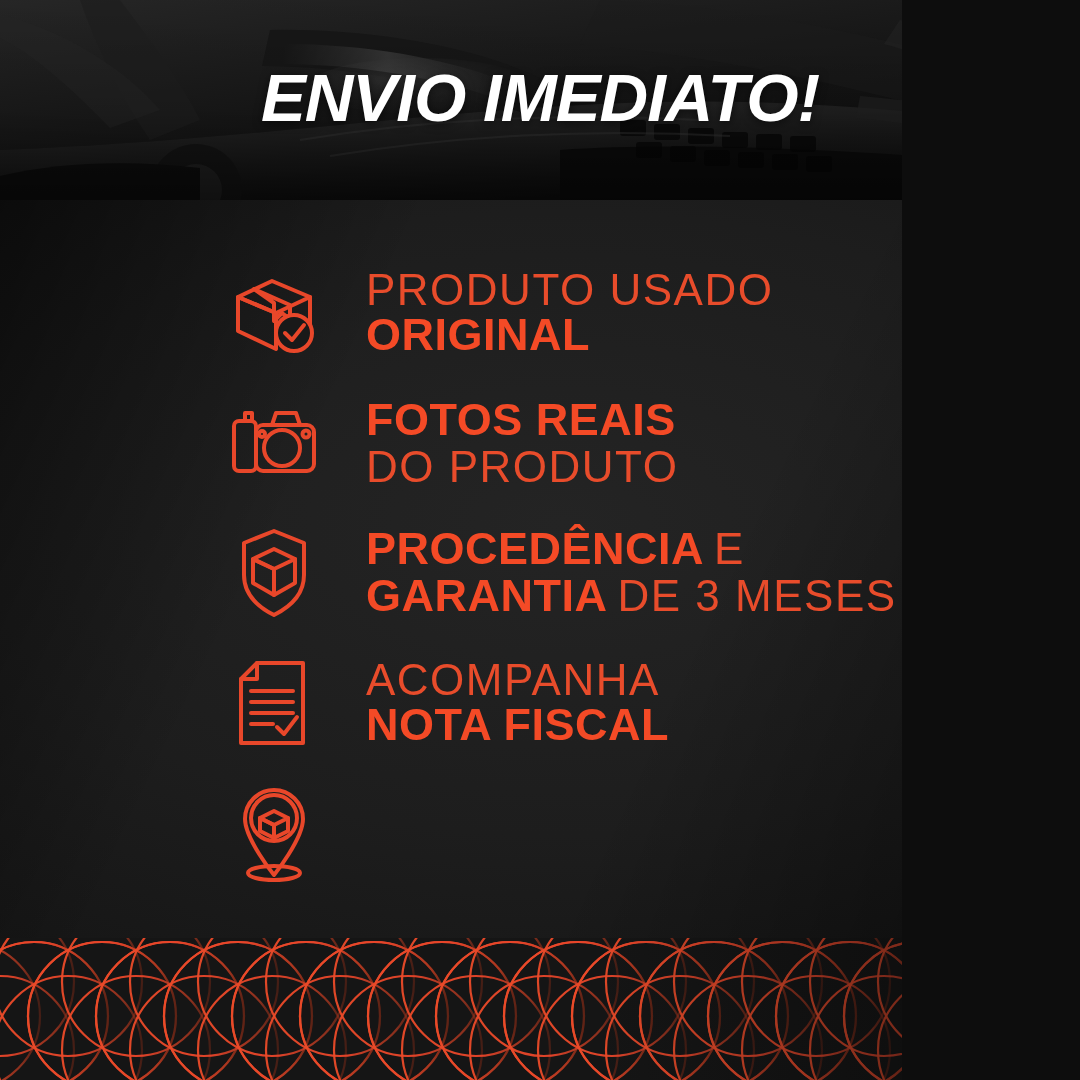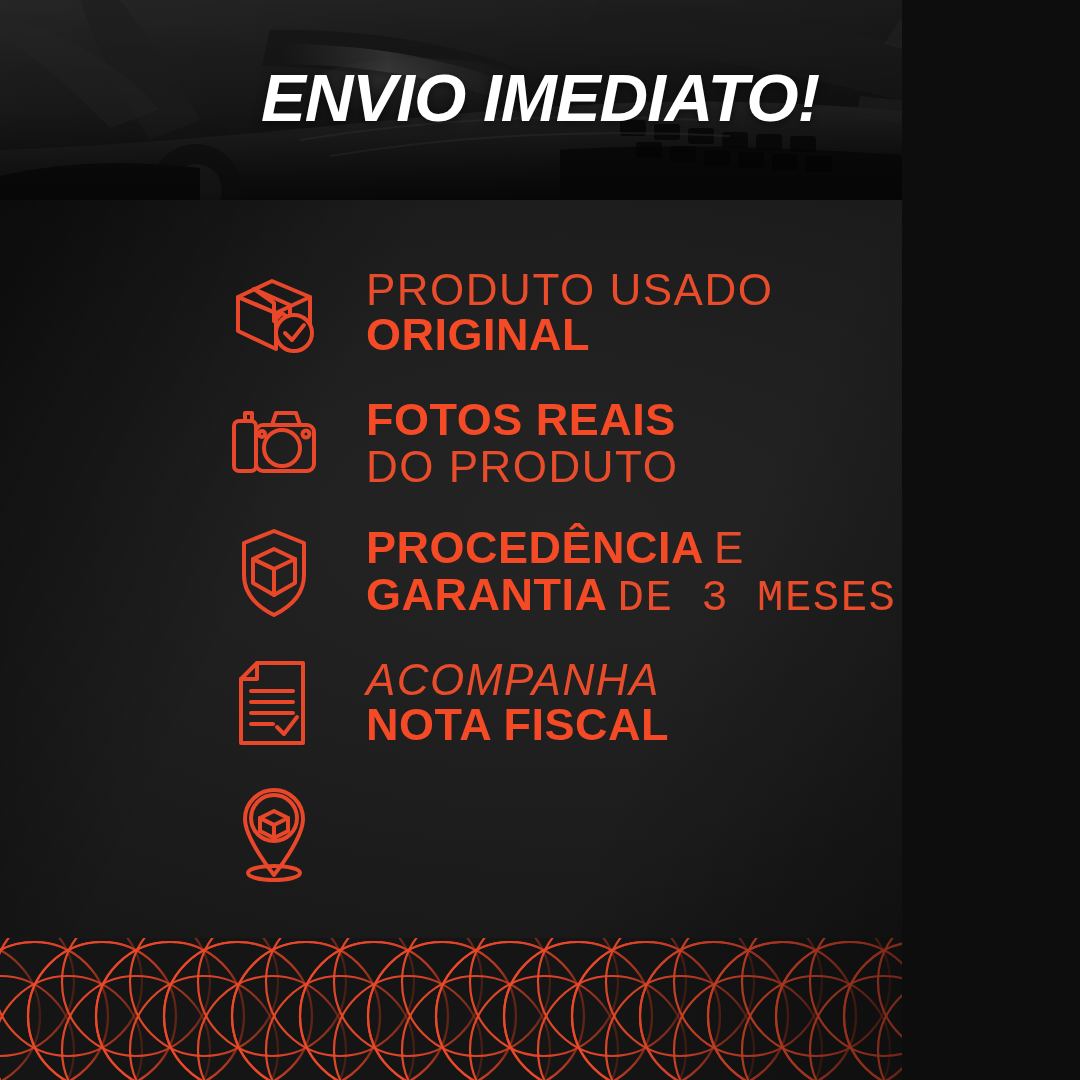--- a/index.html
+++ b/index.html
@@ -223,39 +223,39 @@
           <path d="M25 34 L46 24 L67 34 L46 44 Z"></path>
           <path d="M25 34 L25 58 L46 70 L46 44 Z"></path>
           <path d="M67 34 L67 58 L46 70"></path>
         </svg>
       </div>
       <div class="labels">
         <div class="ln mix">
           <span class="t-bold" style="color: rgb(244, 74, 38);">PROCEDÊNCIA</span><span class="t-light" style="color: rgb(232, 76, 43);">E</span>
         </div>
         <div class="ln mix">
-          <span class="t-bold" style="color: rgb(244, 74, 38);">GARANTIA</span><span class="t-light" style="color: rgb(232, 76, 43); font-family: Liberation Mono, monospace;">DE 3 MESES</span>
+          <span class="t-bold" style="color: rgb(244, 74, 38);">GARANTIA</span><span class="t-light" style="color: rgb(232, 76, 43);">DE 3 MESES</span>
         </div>
       </div>
     </div>
 
     <div class="feature">
       <div class="icon-wrap">
         <svg width="86" height="96" viewBox="0 0 86 96" fill="none" stroke="#e8472a" stroke-width="4" stroke-linecap="round" stroke-linejoin="round">
           <path d="M10 24 L26 8 L72 8 L72 88 L10 88 Z"></path>
           <path d="M26 8 L26 24 L10 24"></path>
           <path d="M20 36 L62 36"></path>
           <path d="M20 47 L62 47"></path>
           <path d="M20 58 L62 58"></path>
           <path d="M20 69 L42 69"></path>
           <path d="M46 72 L53 79 L66 62"></path>
         </svg>
       </div>
       <div class="labels">
-        <div class="ln t-light" style="color: rgb(232, 76, 43); font-style: italic;">ACOMPANHA</div>
+        <div class="ln t-light" style="color: rgb(232, 76, 43);">ACOMPANHA</div>
         <div class="ln t-bold" style="color: rgb(244, 74, 38);">NOTA FISCAL</div>
       </div>
     </div>
 
     <div class="feature">
       <div class="icon-wrap">
         <svg width="86" height="100" viewBox="0 0 86 100" fill="none" stroke="#e8472a" stroke-width="4" stroke-linecap="round" stroke-linejoin="round">
           <path d="M43 92 C43 92 14 56 14 36 C14 20 27 7 43 7 C59 7 72 20 72 36 C72 56 43 92 43 92 Z"></path>
           <circle cx="43" cy="35" r="23"></circle>
           <path d="M29 35 L43 28 L57 35 L43 42 Z"></path>

